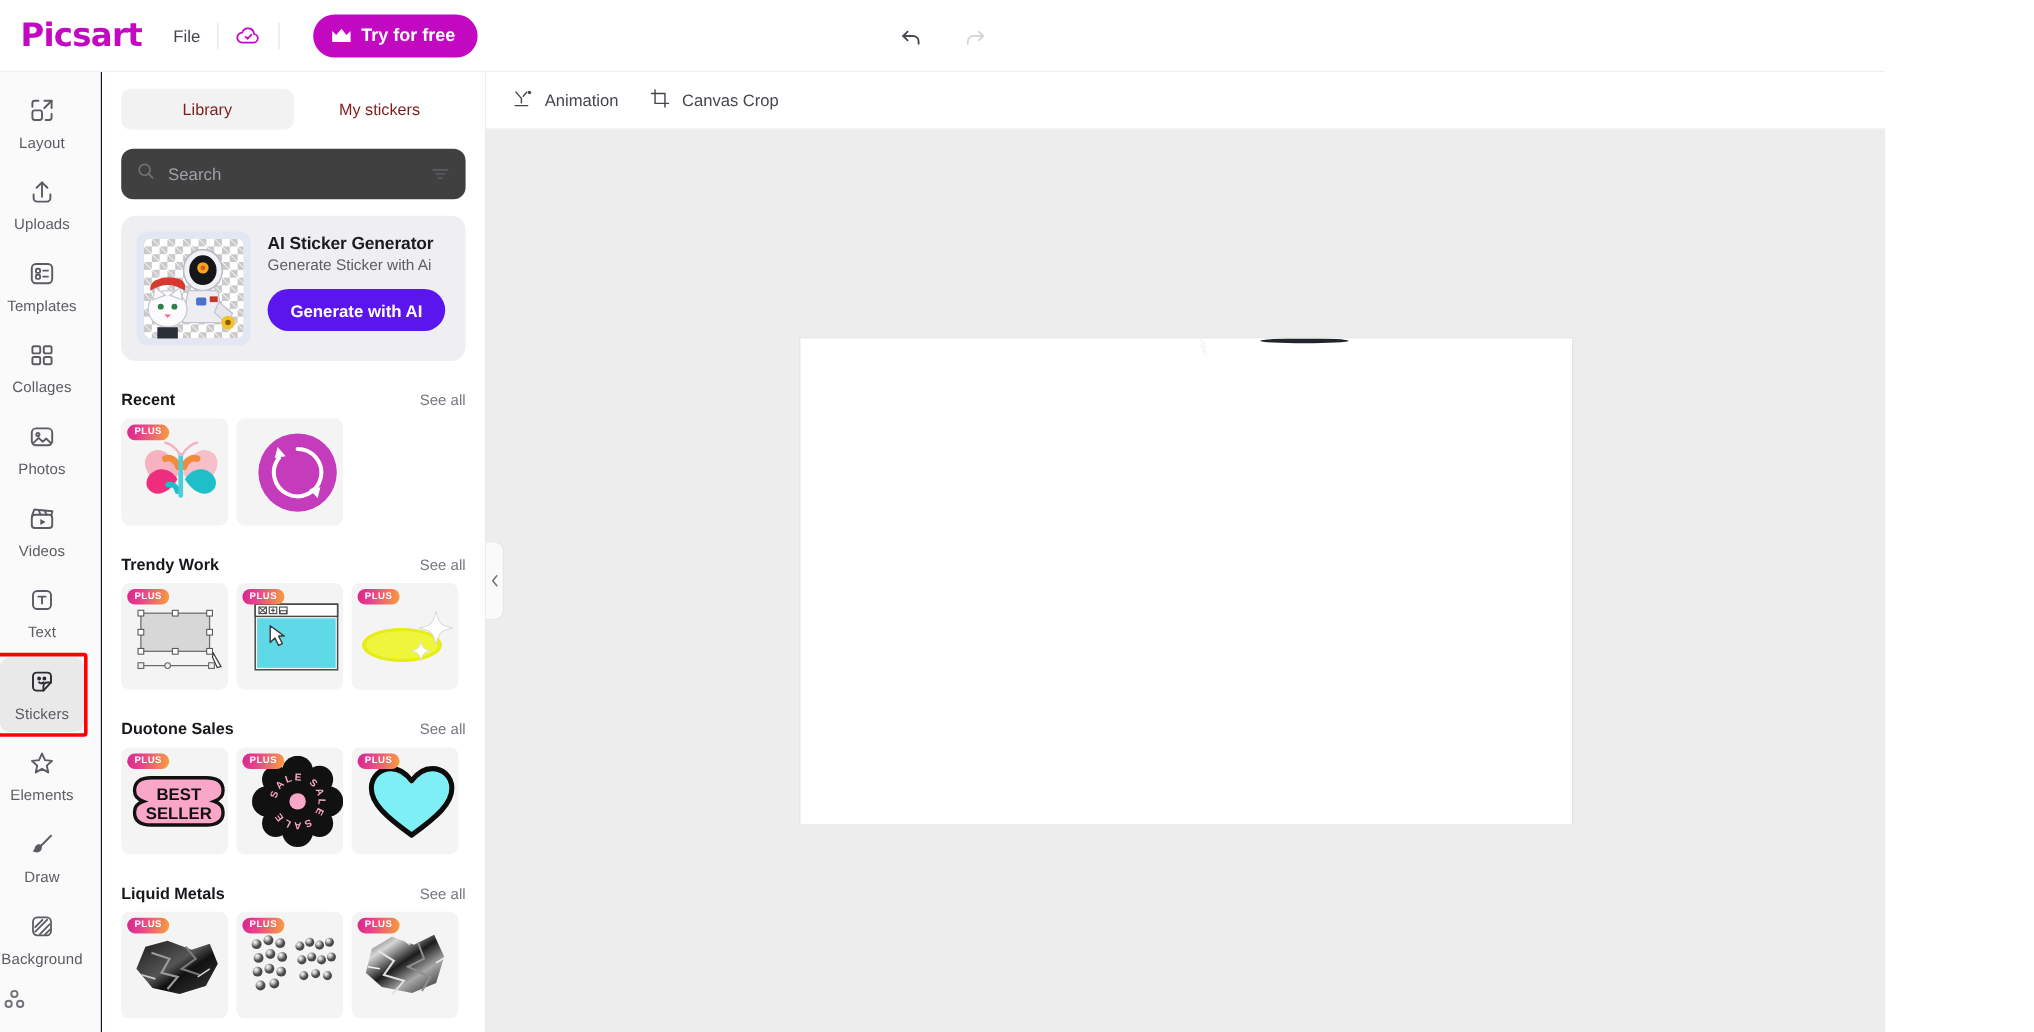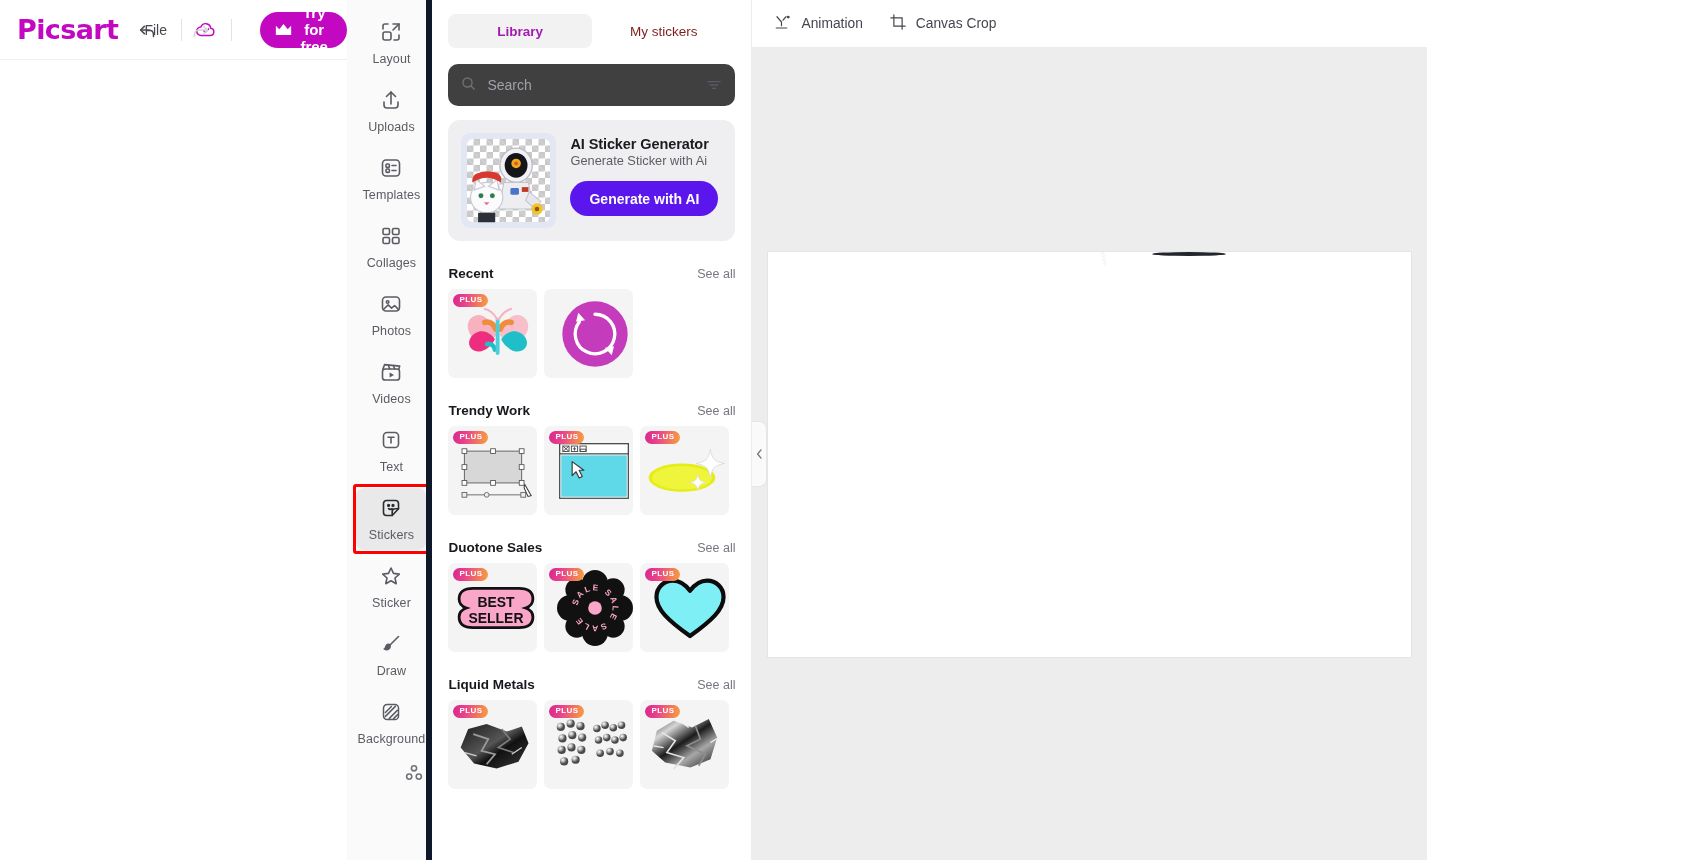--- a/index.html
+++ b/index.html
@@ -3,21 +3,21 @@
 <meta charset="utf-8">
 <style>
   * { box-sizing: border-box; margin: 0; padding: 0; }
   html, body {
     width: 1695px; height: 860px;
     font-family: "Liberation Sans", sans-serif;
     background: #ffffff;
     overflow: hidden;
     -webkit-font-smoothing: antialiased;
   }
-  .app { position: relative; width: 1427px; height: 860px; display: flex; }
+  .app { position: relative; width: 1571px; height: 860px; display: flex; flex-direction: column; }
 
   
   .header {
     height: 60px; flex: 0 0 60px; background: #fff;
     display: flex; align-items: center; position: relative;
     border-bottom: 1px solid #f0f0f0;
   }
   .logo { margin-left: 17px; color: #C209C1; font-size: 27px; font-weight: 700; letter-spacing: -0.6px; line-height: 1; font-family: "DejaVu Sans", sans-serif; }
   .menu-file { margin-left: 26px; font-size: 14px; color: #45464E; }
   .hdr-div { width: 1px; height: 22px; background: #e3e3e5; margin: 0 14px; }
@@ -28,22 +28,22 @@
     display: flex; align-items: center; gap: 8px; font-family: "Liberation Sans", sans-serif;
   }
   .undo-redo { position: absolute; left: 50%; transform: translateX(-50%); display: flex; gap: 22px; }
   .ur-btn { width: 30px; height: 30px; display: flex; align-items: center; justify-content: center; cursor: pointer; background: none; border: none; }
 
   
   .body-row { flex: 1; display: flex; min-height: 0; position: relative; }
 
   
   .rail {
-    width: 85px; flex: 0 0 85px; background: #fafafa; border-right: 6px solid #0f172a;
-    display: flex; flex-direction: column; align-items: flex-end; padding-top: 12px;
+    width: 85px; flex: 0 0 85px; background: #fafafa; border-right: 1px solid #0f172a;
+    display: flex; flex-direction: column; align-items: flex-start; padding-top: 12px;
     overflow: hidden; position: relative;
   }
   .rail-item {
     width: 70px; height: 62px; display: flex; flex-direction: column; align-items: center;
     justify-content: center; gap: 5px; cursor: pointer; border-radius: 8px; margin-bottom: 6px;
     color: #5B5C63; position: relative; flex: 0 0 auto;
   }
   .rail-item span { font-size: 12.5px; color: #5B5C63; letter-spacing: .1px; }
   .rail-item.active { background: #e9e9e9; }
   .rail-item.highlight::after {
@@ -55,21 +55,21 @@
   
   .panel {
     width: 320px; flex: 0 0 320px; background: #fff; border-right: 1px solid #ededed;
     display: flex; flex-direction: column; position: relative; overflow: hidden;
   }
   .tabs { display: flex; margin: 14px 16px 0; background: #fff; border-radius: 10px; height: 34px; }
   .tab {
     flex: 1; display: flex; align-items: center; justify-content: center;
     font-size: 13.5px; color: #7f1d1d; border-radius: 8px; cursor: pointer;
   }
-  .tab.active { background: #f2f2f3; color: #a21caf; font-weight: 700; text-align: right; }
+  .tab.active { background: #f2f2f3; color: #7f1d1d; font-weight: 400; text-align: right; }
   .searchbar {
     margin: 16px 16px 0; height: 42px; background: #404040; border-radius: 10px;
     display: flex; align-items: center; padding: 0 12px; gap: 10px; cursor: text;
   }
   .searchbar input {
     flex: 1; border: none; background: transparent; outline: none;
     font-size: 14px; color: #8d8e96; font-family: "Liberation Sans", sans-serif;
   }
   .searchbar input::placeholder { color: #a0a1a9; }
   .filter-ico { cursor: pointer; display: flex; }
@@ -342,21 +342,21 @@
         </span>
         <span>Stickers</span>
       </div>
 
       <div class="rail-item">
         <span>
           <svg width="24" height="24" viewBox="0 0 24 24" fill="none" stroke="#5B5C63" stroke-width="1.6" stroke-linejoin="round">
             <polygon points="12,4 14.5,9.4 20.3,10.1 16,14 17.2,19.7 12,16.8 6.8,19.7 8,14 3.7,10.1 9.5,9.4"></polygon>
           </svg>
         </span>
-        <span>Sticker</span>
+        <span>Elements</span>
       </div>
 
       <div class="rail-item">
         <span>
           <svg width="24" height="24" viewBox="0 0 24 24" fill="none" stroke="#5B5C63" stroke-width="1.6" stroke-linecap="round" stroke-linejoin="round">
             <path d="M19.5 4.5L11 13"></path>
             <path d="M11.6 12.2c-1.6-1.1-3.8-.8-4.9.9-.8 1.2-.6 2.3-1.5 3.2-.5.5-1.2.7-1.2.7 1.6 1.5 4.4 2 6.3.6 1.6-1.2 2-3.4 1.3-5.4z" fill="#5B5C63" stroke="none"></path>
           </svg>
         </span>
         <span>Draw</span>

